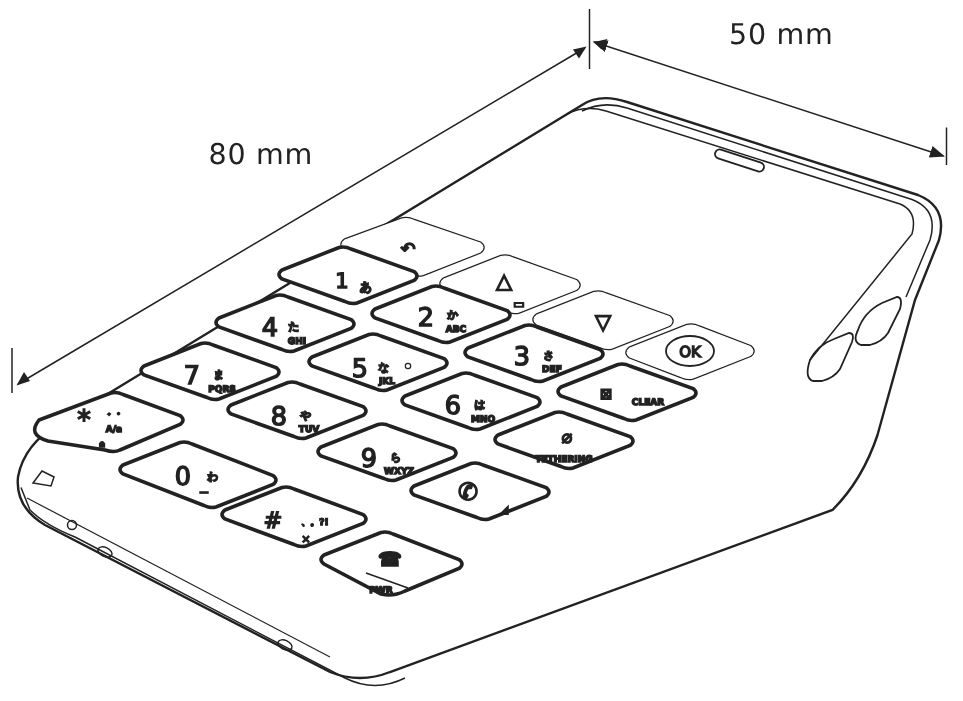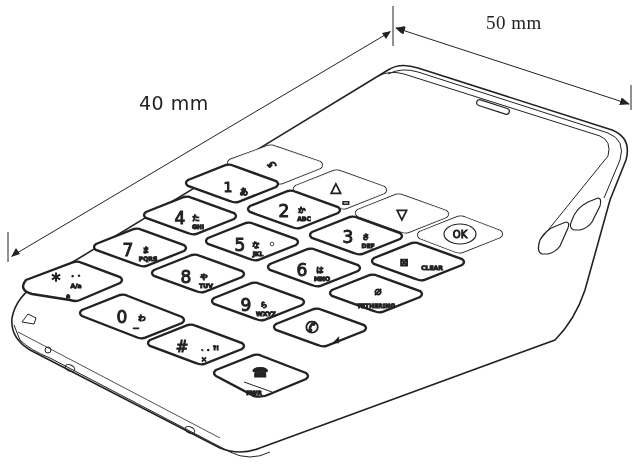--- a/index.html
+++ b/index.html
@@ -170,14 +170,14 @@
     </g>
     <g>
       <path d="M216,370 L254,355 Q258,354 262,356 L306,373 Q310,376 306,379 L270,394 Q262,398 254,396 L216,376 Q212,373 216,370 Z" stroke-width="2.4"></path>
       <text x="260" y="377" class="key-text" font-size="13" text-anchor="middle">☎</text>
       <line x1="244" y1="382" x2="272" y2="392" stroke-width="1"></line>
       <text x="254" y="395" class="key-sub" font-size="6" text-anchor="middle">PWR</text>
     </g>
   </g>
 </svg>
 
-<div class="dim-label" style="left:486px;top:12px;font-family:Liberation Serif, serif;">50 mm</div>
-<div class="dim-label" style="left:139px;top:92px;">40 mm</div>
+<div class="dim-label" style="left:486px;top:12px;">50 mm</div>
+<div class="dim-label" style="left:139px;top:92px;">80 mm</div>
 
 </body></html>

